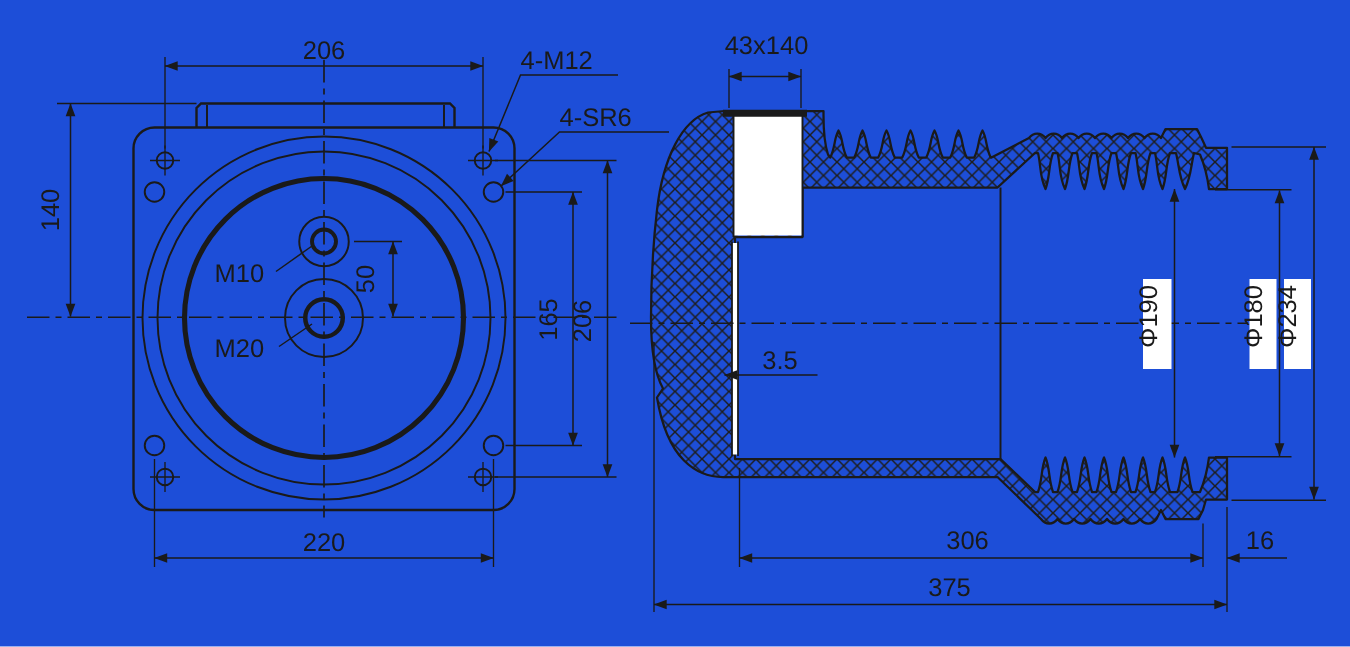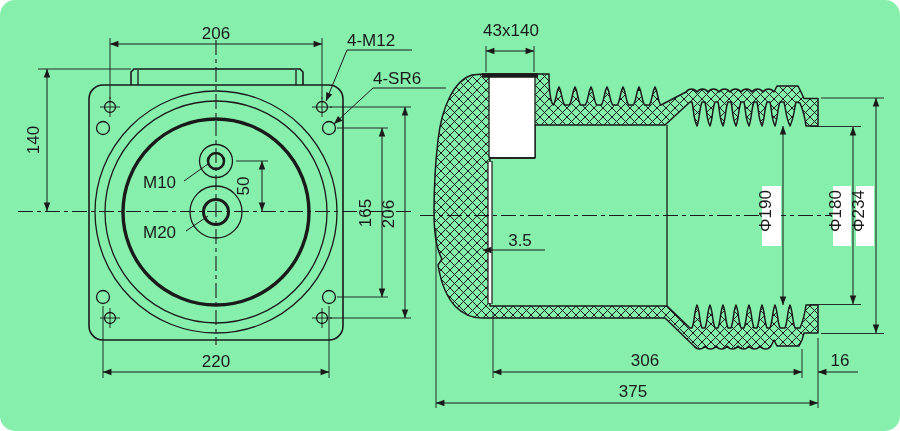--- a/index.html
+++ b/index.html
@@ -1,16 +1,16 @@
 <!DOCTYPE html>
 <html><head>
 <meta charset="utf-8">
 <style>
   html,body{margin:0;padding:0;background:#ffffff;}
-  .stage{width:900px;height:431px;background:#86efac;position:relative;overflow:hidden;border-radius:15px;}
+  .stage{width:900px;height:431px;background:#1d4ed8;position:relative;overflow:hidden;}
   svg{display:block;}
   svg text{font-family:"Liberation Sans",sans-serif;font-size:17px;fill:#1a1a1a;}
   .ln{stroke:#1a1a1a;fill:none;}
   .outline{stroke-width:1.6;}
   .thin{stroke-width:1.3;}
   .bold{stroke-width:3.4;}
   .dim{stroke-width:1;}
   .ext{stroke-width:0.9;}
   .cl{stroke-width:1.1;stroke-dasharray:15 4 4 4;}
   .solid{fill:url(#hatch);stroke:#1a1a1a;stroke-width:1.5;stroke-linejoin:round;}

